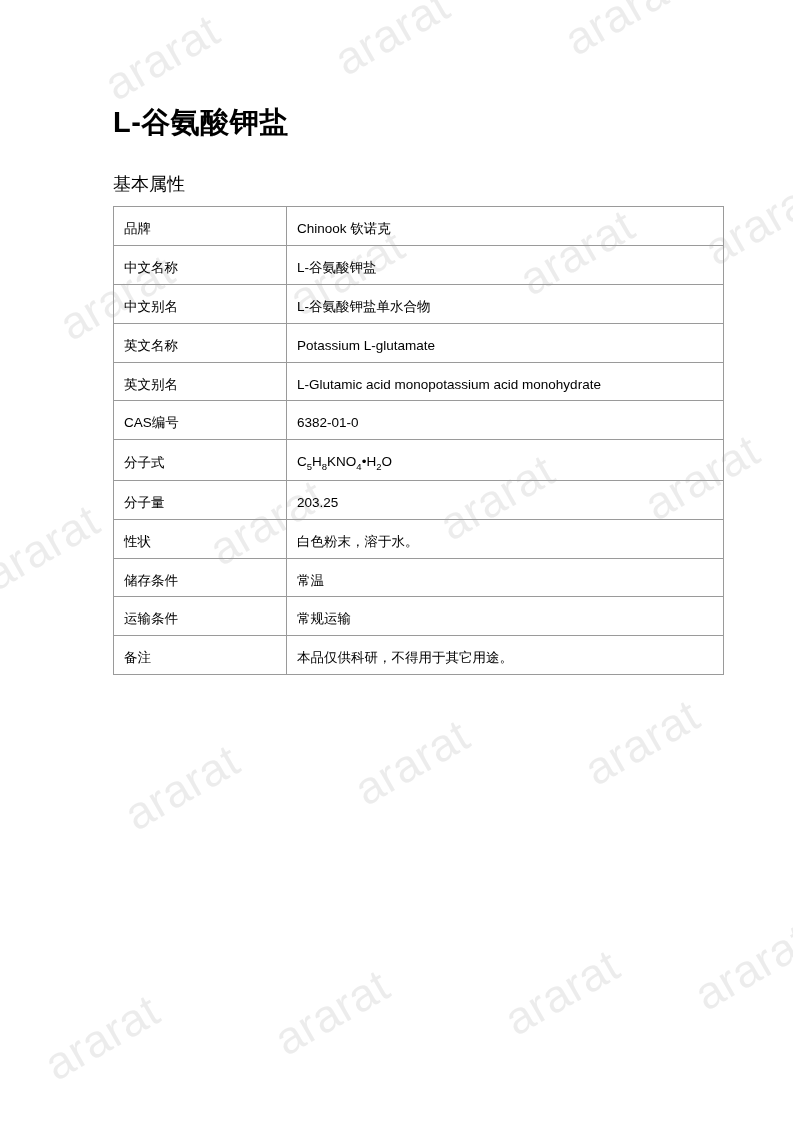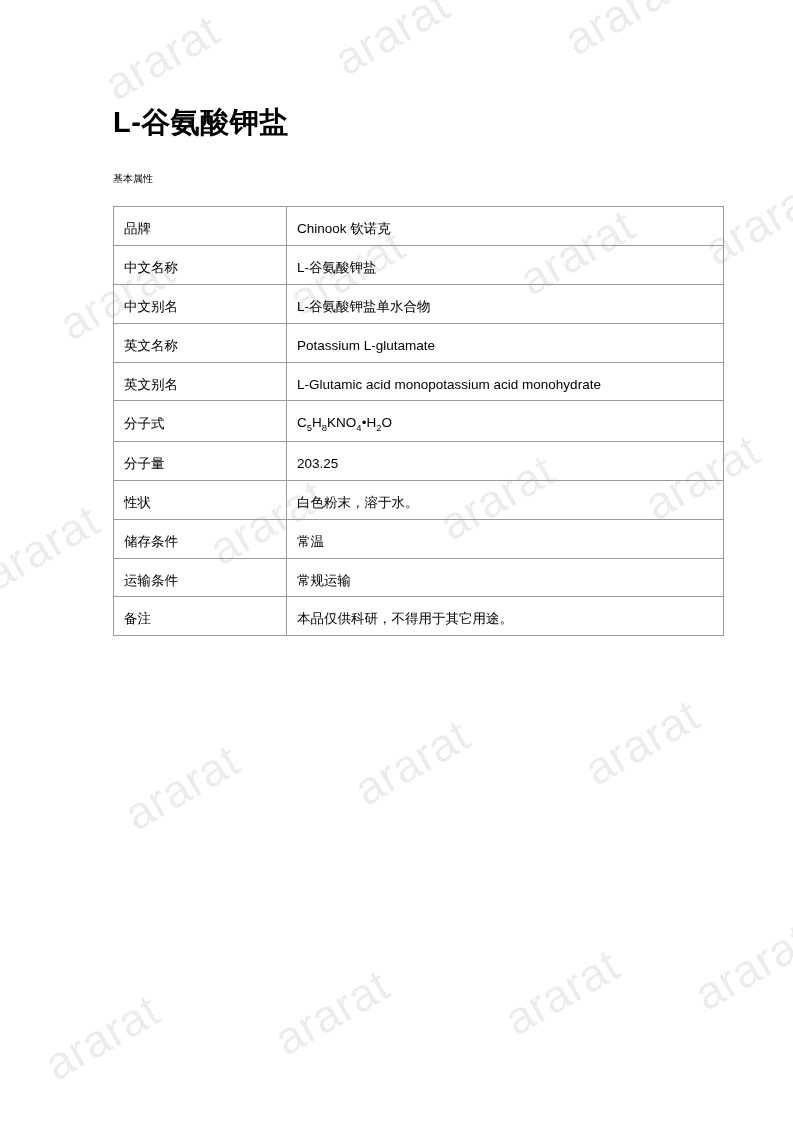--- a/index.html
+++ b/index.html
@@ -50,21 +50,21 @@
     font-size: 29px;
     font-weight: bold;
     letter-spacing: 0.5px;
     color: #000;
   }
 
   #section-heading {
     position: absolute;
     left: 113px;
     top: 172px;
-    font-size: 10px;
+    font-size: 18px;
     color: #000;
   }
 
   #props-table {
     position: absolute;
     left: 113px;
     top: 206px;
     width: 570px;
     border-collapse: collapse;
     table-layout: fixed;
@@ -134,20 +134,24 @@
         </tr>
         <tr>
           <td class="label">英文名称</td>
           <td class="value">Potassium L-glutamate</td>
         </tr>
         <tr>
           <td class="label">英文别名</td>
           <td class="value">L-Glutamic acid monopotassium acid monohydrate</td>
         </tr>
         <tr>
+          <td class="label">CAS编号</td>
+          <td class="value">6382-01-0</td>
+        </tr>
+        <tr>
           <td class="label">分子式</td>
           <td class="value">C<sub>5</sub>H<sub>8</sub>KNO<sub>4</sub>•H<sub>2</sub>O</td>
         </tr>
         <tr>
           <td class="label">分子量</td>
           <td class="value">203.25</td>
         </tr>
         <tr>
           <td class="label">性状</td>
           <td class="value">白色粉末，溶于水。</td>

